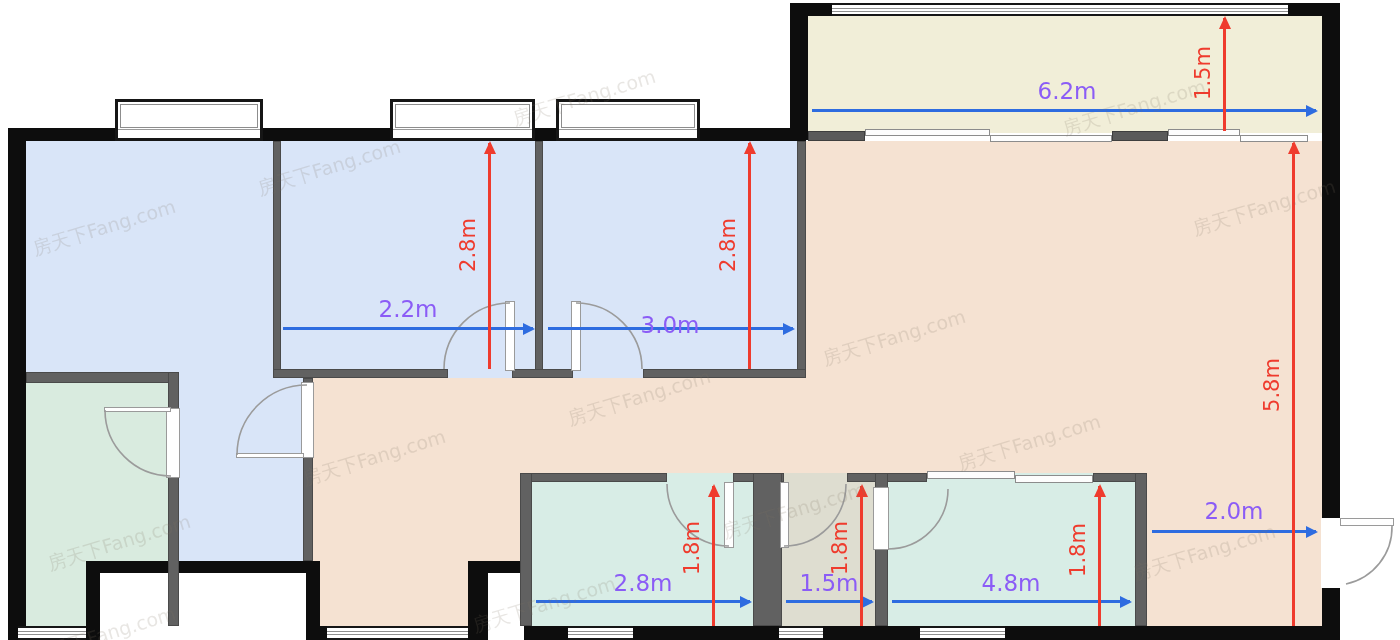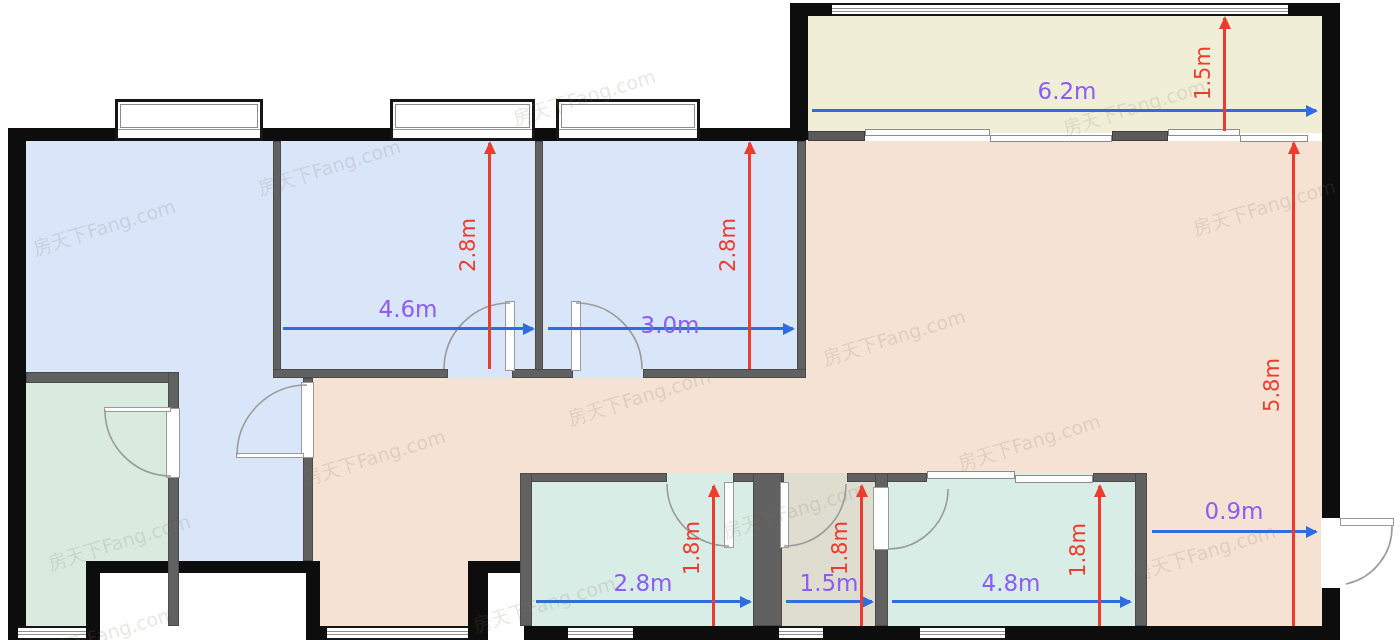--- a/index.html
+++ b/index.html
@@ -133,21 +133,21 @@
     <path d="M 105 410 A 66 66 0 0 0 171 476" fill="none" stroke="#9b9b9b" stroke-width="1.6"></path>
     <path d="M 667 484 A 62 62 0 0 0 729 546" fill="none" stroke="#9b9b9b" stroke-width="1.6"></path>
     <path d="M 784 546 A 62 62 0 0 0 846 484" fill="none" stroke="#9b9b9b" stroke-width="1.6"></path>
     <path d="M 888 549 A 60 60 0 0 0 948 489" fill="none" stroke="#9b9b9b" stroke-width="1.6"></path>
     <path d="M 1392 526 A 58 58 0 0 1 1346 584" fill="none" stroke="#9b9b9b" stroke-width="1.6"></path>
   </svg>
 
   <div class="dimh" style="left:283px;top:327px;width:250px;">
       <span class="ah"></span>
     </div>
-  <div class="lblh" style="left:408px;top:296px;">4.6m</div>
+  <div class="lblh" style="left:408px;top:296px;">2.2m</div>
 
   <div class="dimh" style="left:548px;top:327px;width:245px;">
       <span class="ah"></span>
     </div>
   <div class="lblh" style="left:670px;top:312px;">3.0m</div>
 
   <div class="dimh" style="left:812px;top:109px;width:504px;">
       <span class="ah"></span>
     </div>
   <div class="lblh" style="left:1067px;top:78px;">6.2m</div>
@@ -163,21 +163,21 @@
   <div class="lblh" style="left:829px;top:570px;">1.5m</div>
 
   <div class="dimh" style="left:892px;top:600px;width:238px;">
       <span class="ah"></span>
     </div>
   <div class="lblh" style="left:1011px;top:570px;">4.8m</div>
 
   <div class="dimh" style="left:1152px;top:530px;width:164px;">
       <span class="ah"></span>
     </div>
-  <div class="lblh" style="left:1234px;top:498px;">0.9m</div>
+  <div class="lblh" style="left:1234px;top:498px;">2.0m</div>
 
   <div class="dimv" style="left:488px;top:143px;height:226px;">
       <span class="av"></span>
     </div>
   <div class="lblv" style="left:468px;top:245px;">2.8m</div>
 
   <div class="dimv" style="left:748px;top:143px;height:226px;">
       <span class="av"></span>
     </div>
   <div class="lblv" style="left:728px;top:245px;">2.8m</div>

